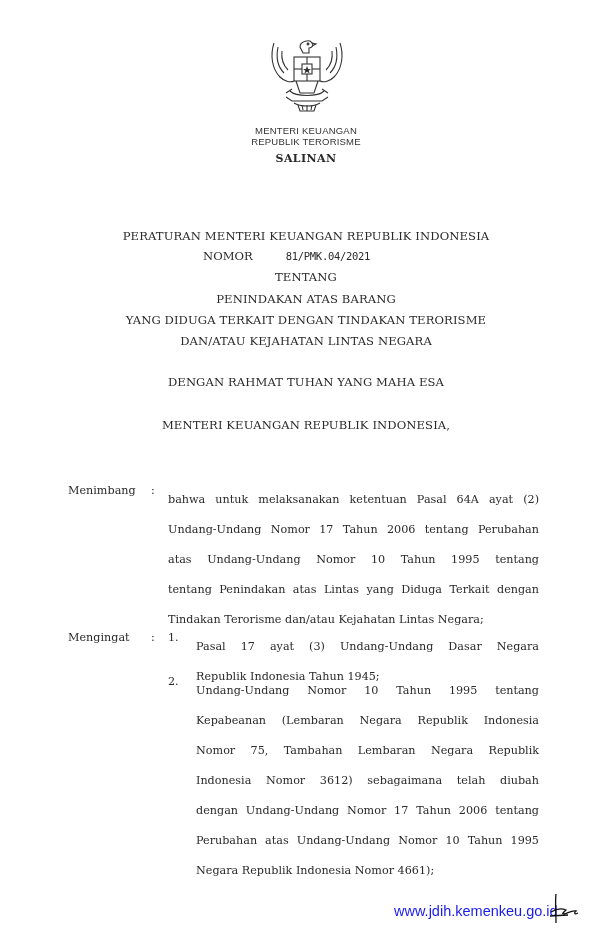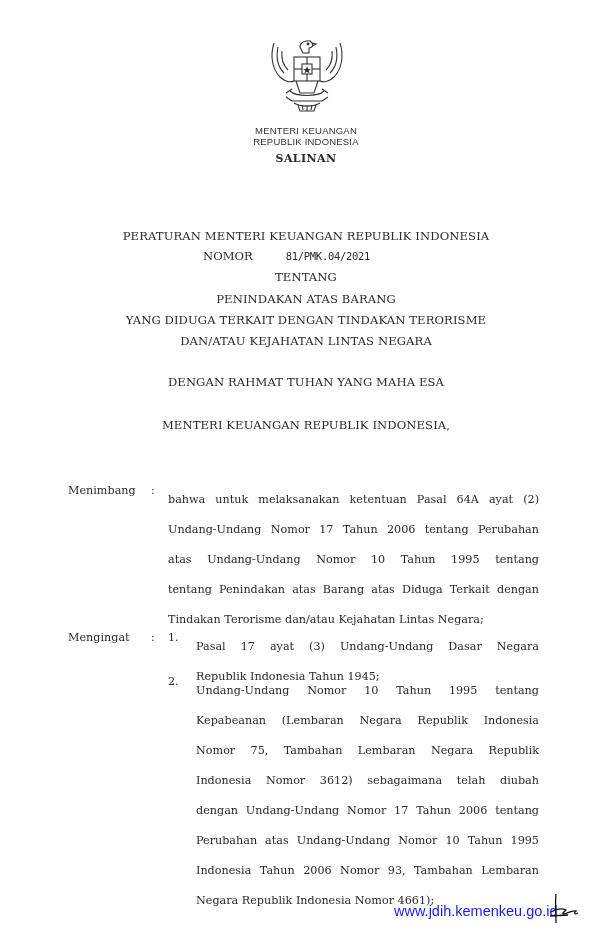--- a/index.html
+++ b/index.html
@@ -56,63 +56,62 @@
     <path d="M32 72 L34 78 L48 78 L50 72"></path>
     <line x1="36" y1="72" x2="37" y2="77"></line>
     <line x1="41" y1="72" x2="41" y2="78"></line>
     <line x1="46" y1="72" x2="45" y2="77"></line>
 
     <path d="M26 56 L20 60 M56 56 L62 60"></path>
   </svg>
 </div>
 
 <div class="abs inst" style="top:125px;">MENTERI KEUANGAN</div>
-<div class="abs inst" style="top:136px;">REPUBLIK INDONESIA</div>
+<div class="abs inst" style="top:136px;">REPUBLIK TERORISME</div>
 <div class="abs salinan">SALINAN</div>
 
 <div class="abs center-line" style="top:229px;">PERATURAN MENTERI KEUANGAN REPUBLIK INDONESIA</div>
 <div class="abs nomor-row">
   <span>NOMOR</span><span class="num">81/PMK.04/2021</span>
 </div>
 <div class="abs center-line" style="top:270px;">TENTANG</div>
 <div class="abs center-line" style="top:292px;">PENINDAKAN ATAS BARANG</div>
 <div class="abs center-line" style="top:313px;">YANG DIDUGA TERKAIT DENGAN TINDAKAN TERORISME</div>
 <div class="abs center-line" style="top:334px;">DAN/ATAU KEJAHATAN LINTAS NEGARA</div>
 
 <div class="abs center-line" style="top:375px;">DENGAN RAHMAT TUHAN YANG MAHA ESA</div>
 <div class="abs center-line" style="top:418px;">MENTERI KEUANGAN REPUBLIK INDONESIA,</div>
 
 <div class="abs body-text label" style="top:480px;">Menimbang</div>
 <div class="abs body-text colon" style="top:480px;">:</div>
 <div class="abs body-text para" style="top:480px;">
   <span class="jline">bahwa untuk melaksanakan ketentuan Pasal 64A ayat (2)</span>
   <span class="jline">Undang-Undang Nomor 17 Tahun 2006 tentang Perubahan</span>
   <span class="jline">atas Undang-Undang Nomor 10 Tahun 1995 tentang</span>
-  <span class="jline">tentang Penindakan atas Barang atas Diduga Terkait dengan</span>
+  <span class="jline">tentang Penindakan atas Lintas yang Diduga Terkait dengan</span>
   <span class="jline last">Tindakan Terorisme dan/atau Kejahatan Lintas Negara;</span>
 </div>
 
 <div class="abs body-text label" style="top:627px;">Mengingat</div>
 <div class="abs body-text colon" style="top:627px;">:</div>
 
 <div class="abs body-text list-num" style="top:627px;">1.</div>
 <div class="abs body-text list-text" style="top:627px;">
   <span class="jline">Pasal 17 ayat (3) Undang-Undang Dasar Negara</span>
   <span class="jline last">Republik Indonesia Tahun 1945;</span>
 </div>
 
 <div class="abs body-text list-num" style="top:671px;">2.</div>
 <div class="abs body-text list-text" style="top:671px;">
   <span class="jline">Undang-Undang Nomor 10 Tahun 1995 tentang</span>
   <span class="jline">Kepabeanan (Lembaran Negara Republik Indonesia</span>
   <span class="jline">Nomor 75, Tambahan Lembaran Negara Republik</span>
   <span class="jline">Indonesia Nomor 3612) sebagaimana telah diubah</span>
   <span class="jline">dengan Undang-Undang Nomor 17 Tahun 2006 tentang</span>
   <span class="jline">Perubahan atas Undang-Undang Nomor 10 Tahun 1995</span>
-  <span class="jline">Indonesia Tahun 2006 Nomor 93, Tambahan Lembaran</span>
   <span class="jline last">Negara Republik Indonesia Nomor 4661);</span>
 </div>
 
 <a class="abs footer-link">www.jdih.kemenkeu.go.id</a>
 <div class="abs paraf">
   <svg width="40" height="32" viewBox="0 0 40 32" fill="none" stroke="#111" stroke-width="1.3">
     <path d="M8 2 C7 10,8 20,8 31"></path>
     <path d="M3 20 C8 17,14 16,18 18 C16 20,13 22,16 22 C20 21,24 18,28 19 C26 21,26 23,30 21"></path>
     <path d="M2 24 L20 23"></path>
   </svg>

